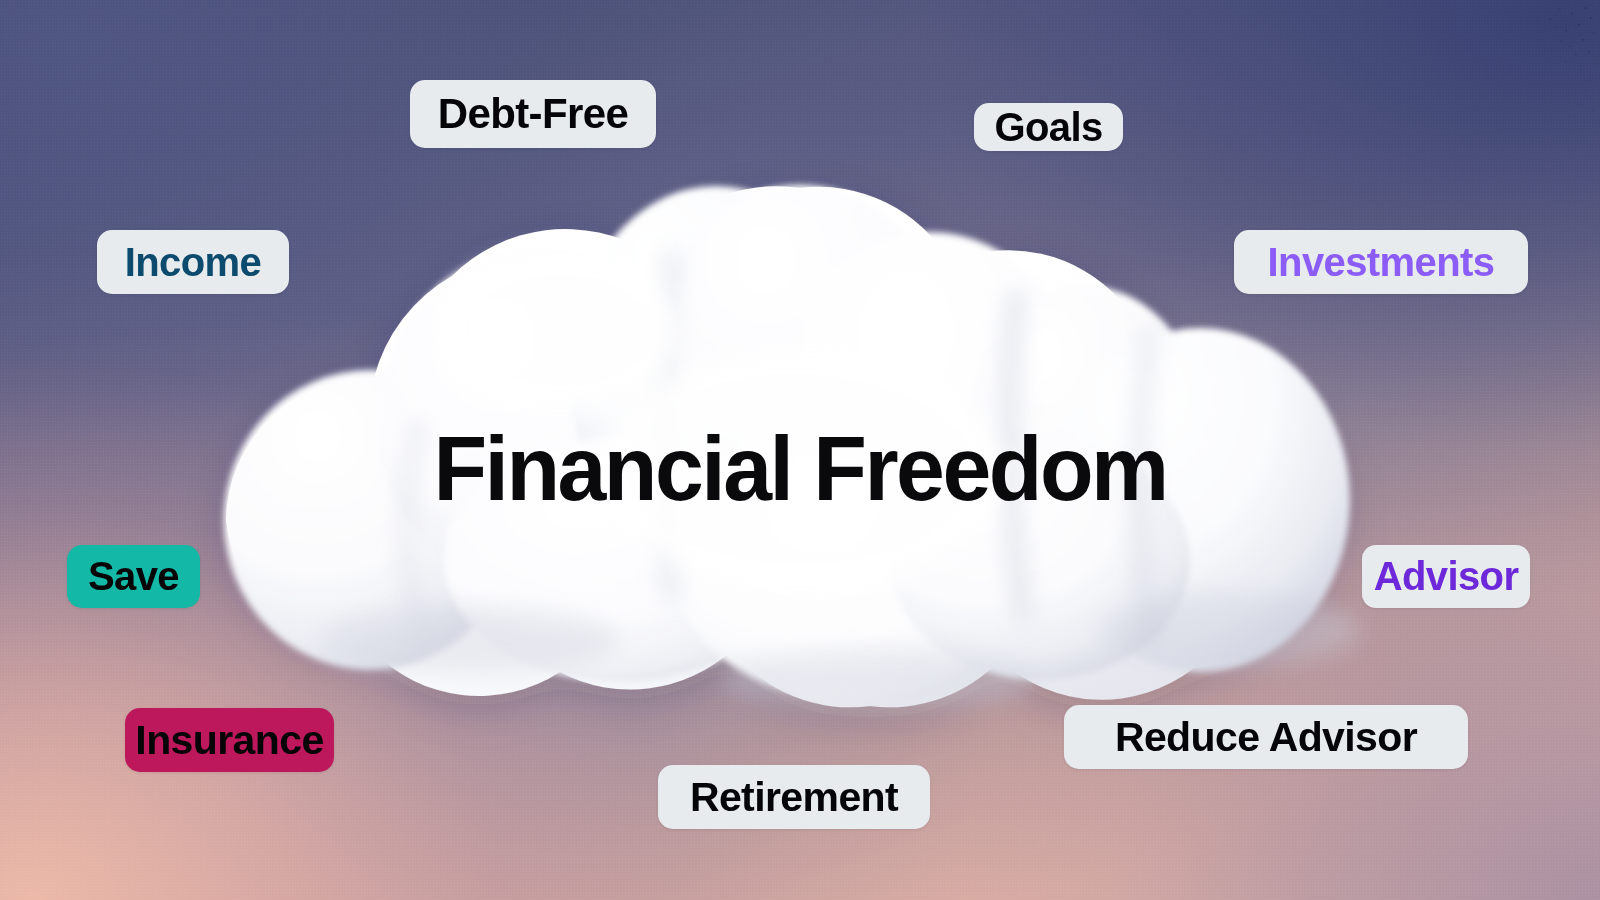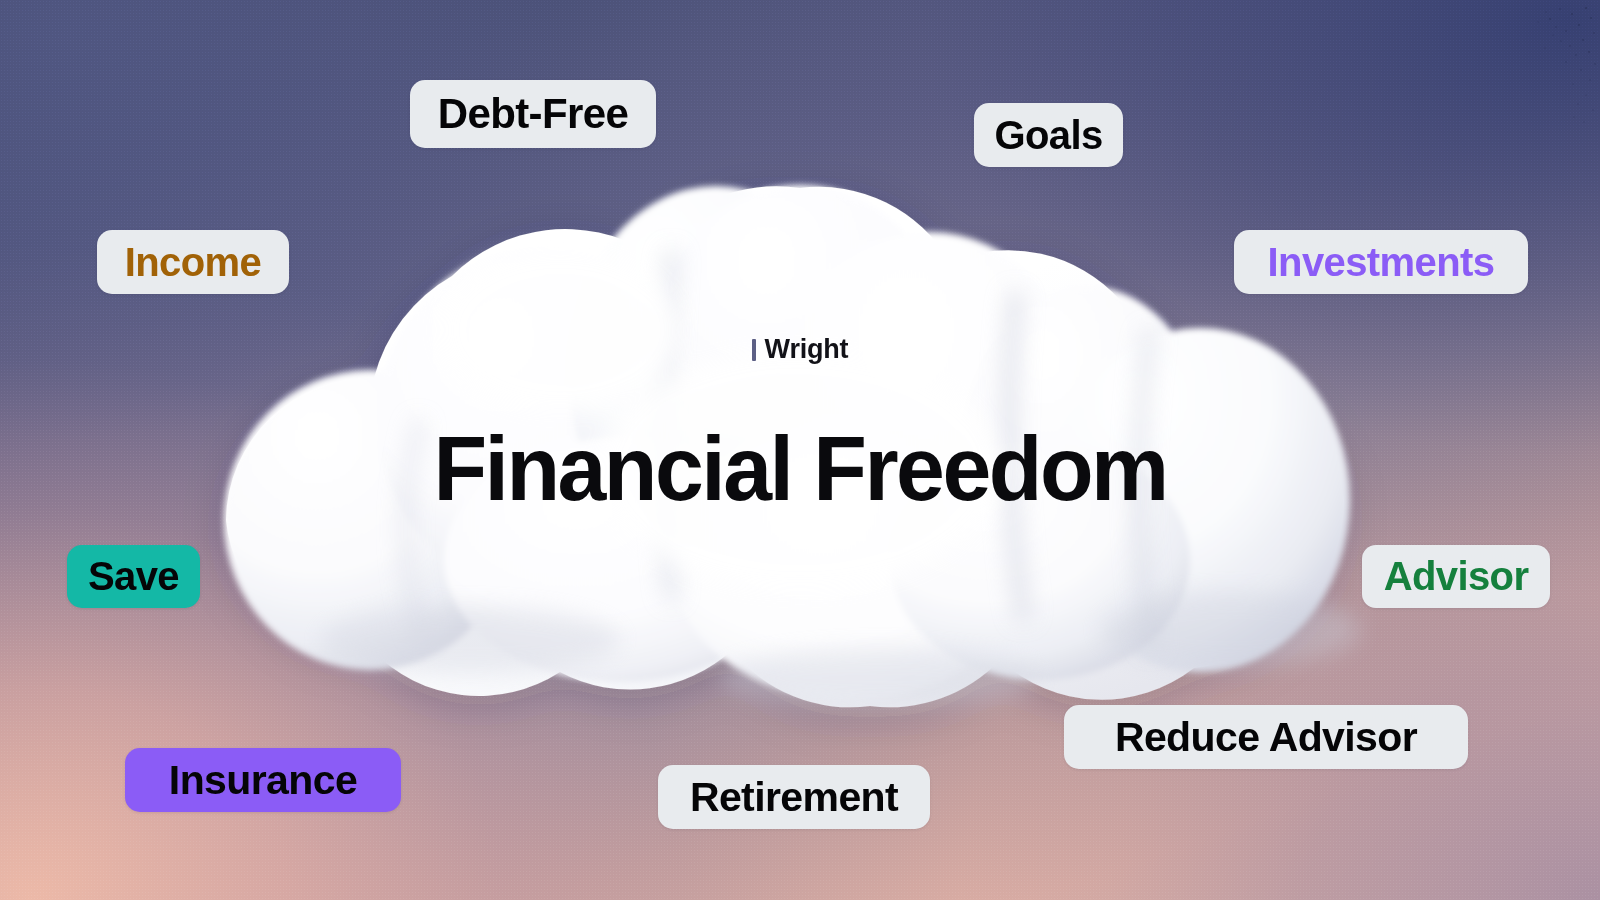--- a/index.html
+++ b/index.html
@@ -279,31 +279,28 @@
         <ellipse cx="1230" cy="630" rx="130" ry="38" fill="#ccd0dd"></ellipse>
       </g>
 
       <g filter="url(#softer)" opacity="0.9">
         <ellipse cx="560" cy="330" rx="120" ry="80" fill="#ffffff"></ellipse>
         <ellipse cx="800" cy="470" rx="200" ry="120" fill="#ffffff"></ellipse>
       </g>
     </svg>
   </div>
 
-  <div class="cloud-brand">
-    <span class="brand-bar"></span><span>Wright</span>
-  </div>
 
   <div class="cloud-title">Financial Freedom</div>
 
   <div id="pill-layer">
       <div class="pill" style="left: 410px; top: 80px; width: 246px; height: 68px; font-size: 42px; background: rgb(232, 235, 238); color: rgb(5, 5, 7); border-radius: 15px;">Debt-Free</div>
-      <div class="pill" style="left: 974px; top: 103px; width: 149px; height: 64px; font-size: 40px; background: rgb(232, 235, 238); color: rgb(5, 5, 7); border-radius: 15px;">Goals</div>
-      <div class="pill" style="left: 97px; top: 230px; width: 192px; height: 64px; font-size: 40px; background: rgb(232, 235, 238); color: #a16207; border-radius: 15px;">Income</div>
+      <div class="pill" style="left: 974px; top: 103px; width: 149px; height: 48px; font-size: 40px; background: rgb(232, 235, 238); color: rgb(5, 5, 7); border-radius: 15px;">Goals</div>
+      <div class="pill" style="left: 97px; top: 230px; width: 192px; height: 64px; font-size: 40px; background: rgb(232, 235, 238); color: #0c4a6e; border-radius: 15px;">Income</div>
       <div class="pill" style="left: 1234px; top: 230px; width: 294px; height: 64px; font-size: 40px; background: rgb(232, 235, 238); color: #8b5cf6; border-radius: 15px;">Investments</div>
       <div class="pill" style="left: 67px; top: 545px; width: 133px; height: 63px; font-size: 40px; background: #14b8a6; color: rgb(5, 5, 7); border-radius: 15px;">Save</div>
-      <div class="pill" style="left: 1362px; top: 545px; width: 188px; height: 63px; font-size: 40px; background: rgb(232, 235, 238); color: #15803d; border-radius: 14px;">Advisor</div>
+      <div class="pill" style="left: 1362px; top: 545px; width: 168px; height: 63px; font-size: 40px; background: rgb(232, 235, 238); color: #6d28d9; border-radius: 14px;">Advisor</div>
       <div class="pill" style="left: 1064px; top: 705px; width: 404px; height: 64px; font-size: 41px; background: rgb(232, 235, 238); color: rgb(5, 5, 7); border-radius: 15px;">Reduce Advisor</div>
-      <div class="pill" style="left: 125px; top: 748px; width: 276px; height: 64px; font-size: 41px; background: #8b5cf6; color: rgb(5, 5, 7); border-radius: 15px;">Insurance</div>
+      <div class="pill" style="left: 125px; top: 708px; width: 209px; height: 64px; font-size: 41px; background: #be185d; color: rgb(5, 5, 7); border-radius: 15px;">Insurance</div>
       <div class="pill" style="left: 658px; top: 765px; width: 272px; height: 64px; font-size: 41px; background: rgb(232, 235, 238); color: rgb(5, 5, 7); border-radius: 15px;">Retirement</div>
     </div>
 
 </div>
 
 </body></html>

